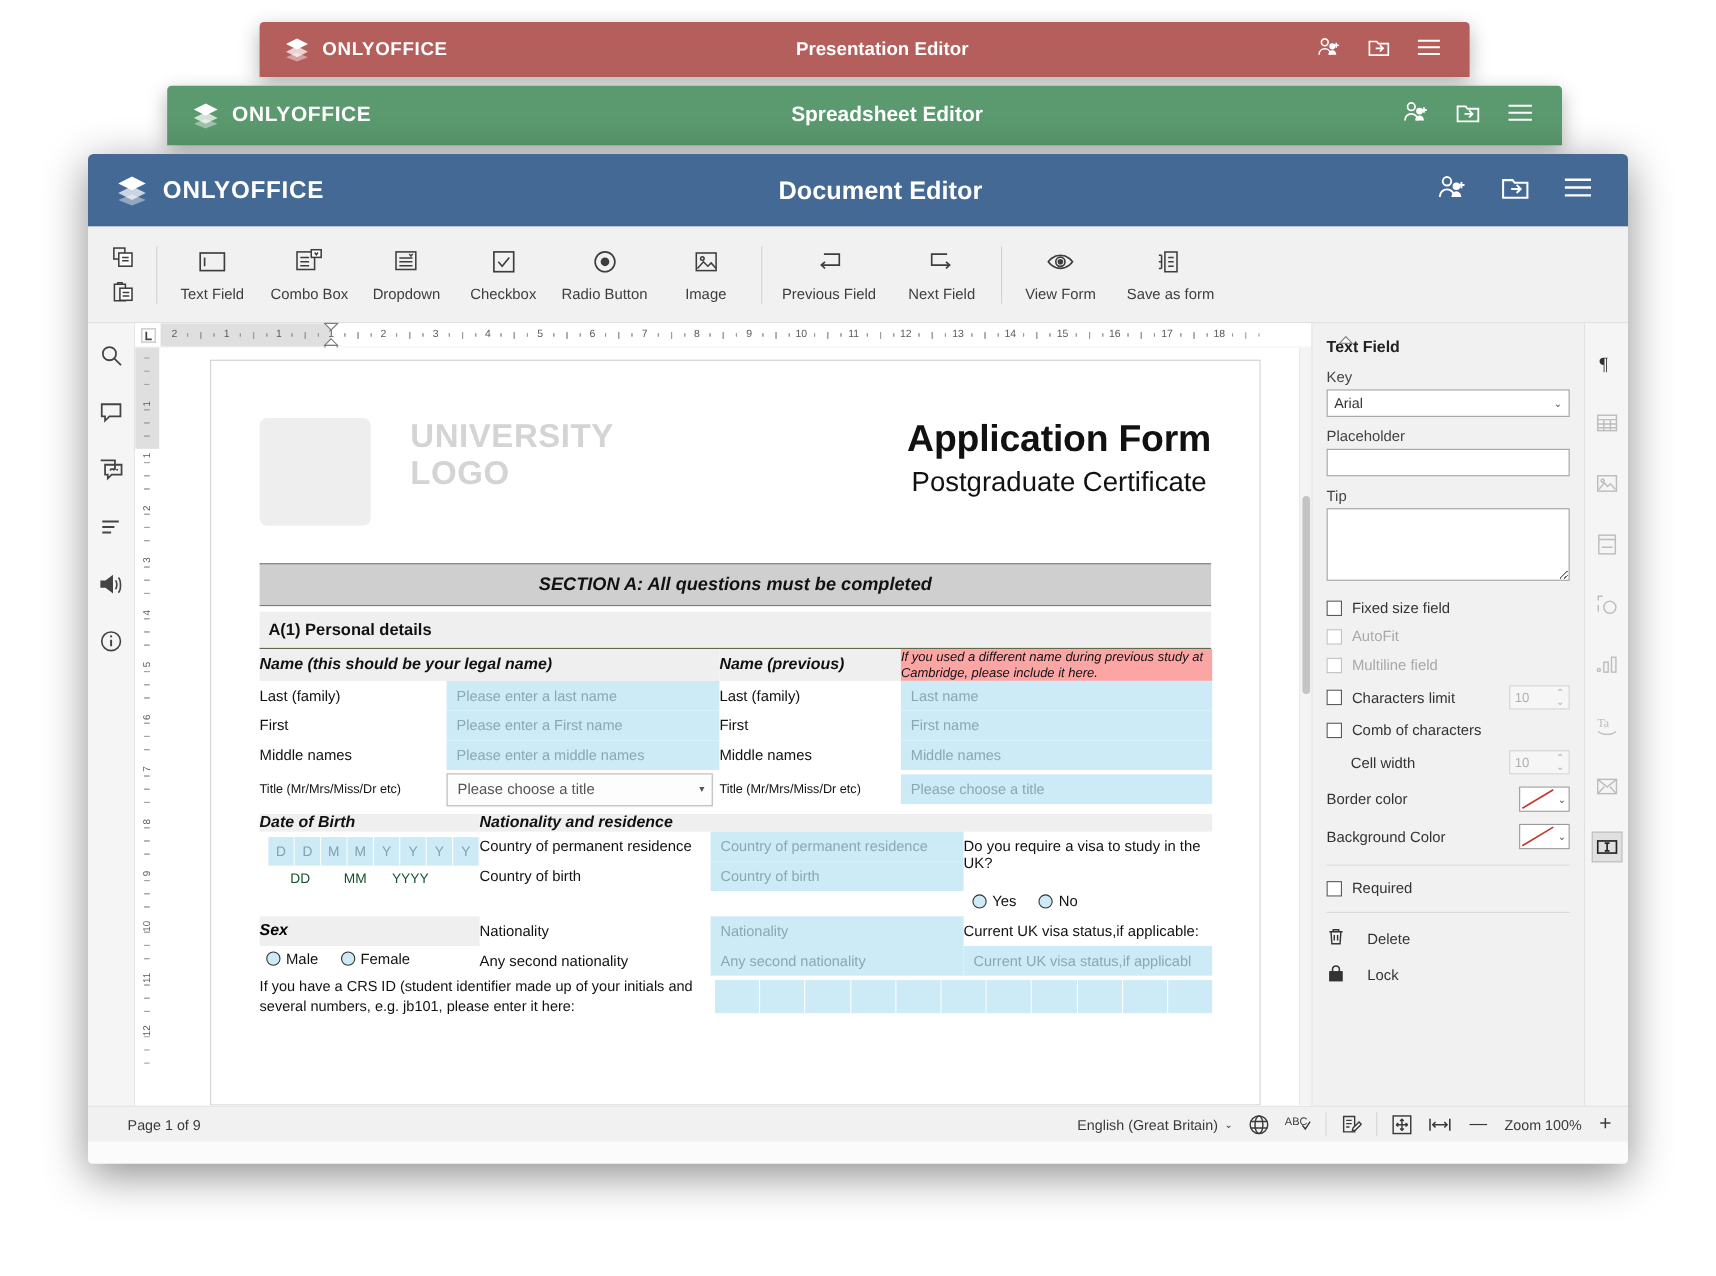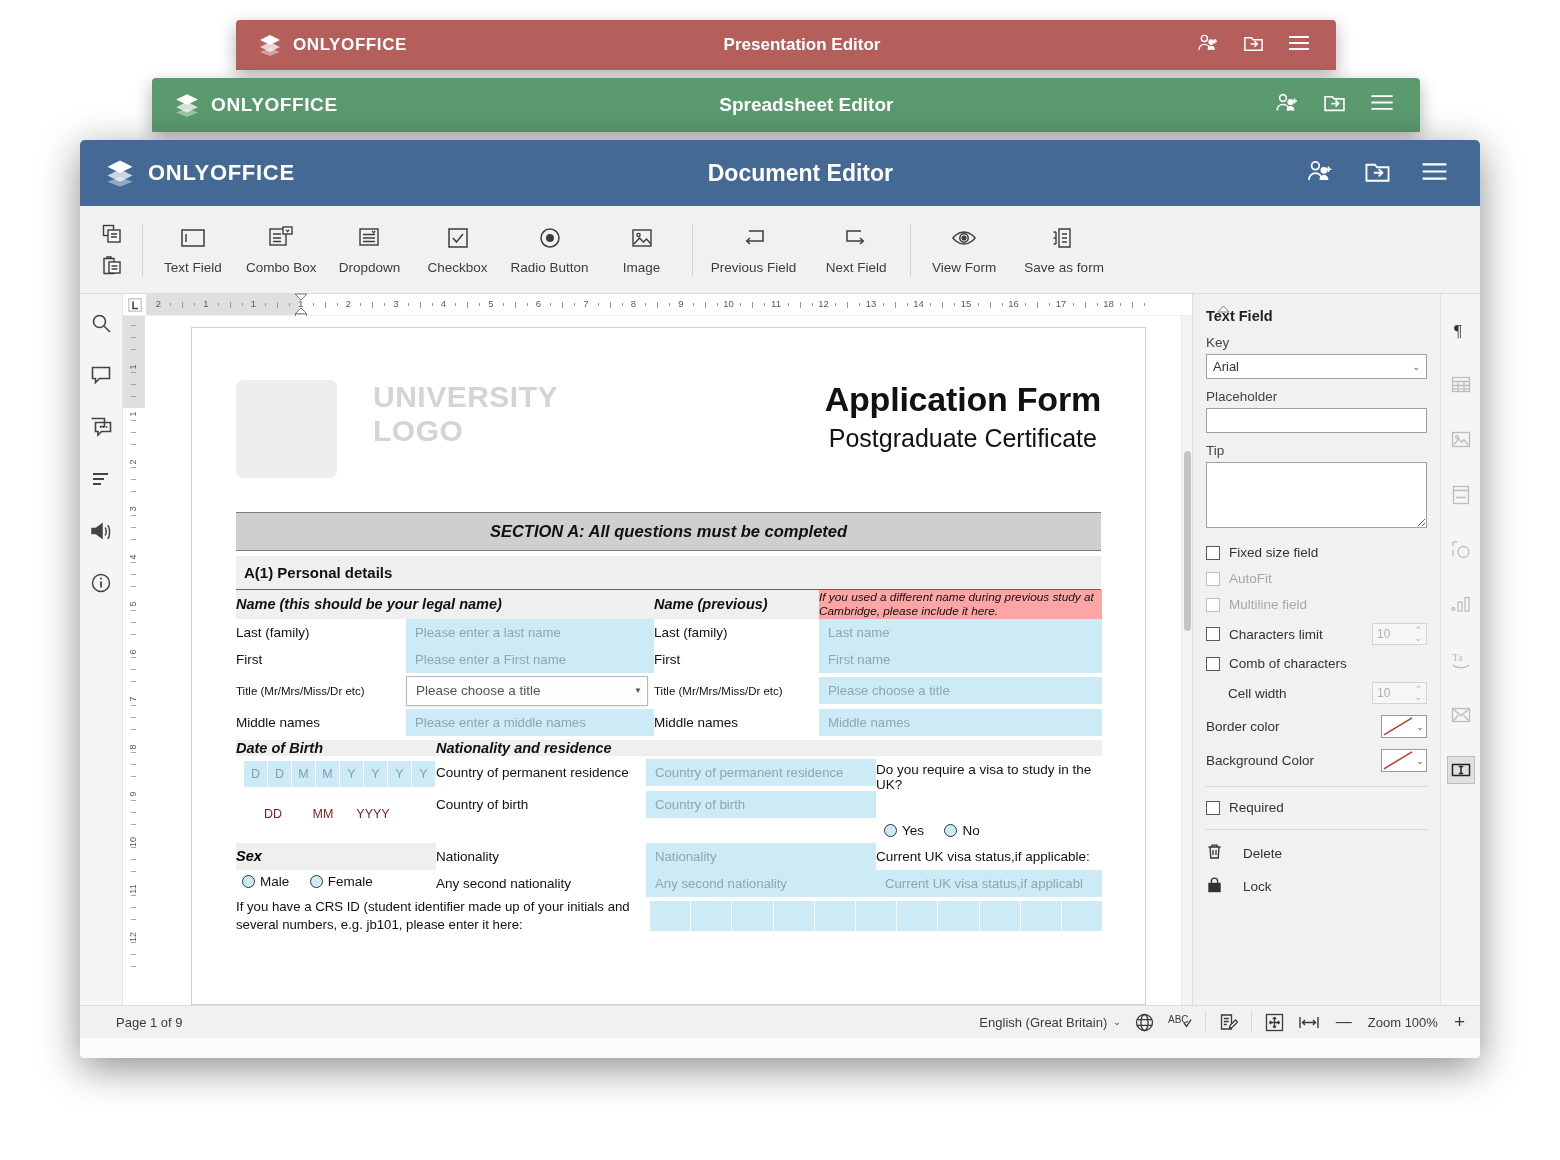--- a/index.html
+++ b/index.html
@@ -164,21 +164,21 @@
     background:#fdfdfd; border:1px solid #b8b8b8; height:30px; display:flex; align-items:center;
     justify-content:space-between; padding:0 5px 0 9px; color:#555; font-size:13.5px;
     box-shadow:0 1px 2px rgba(0,0,0,.10);
   }
   .combo-open .caret{ font-size:8px; color:#555; }
   .dob{ display:flex; }
   .dob span{
     width:24px; height:26px; background:#cdeaf7; border-right:1px solid #fff;
     color:#7fa2b0; font-size:12.5px; display:flex; align-items:center; justify-content:center;
   }
-  .dob-lbls{ display:flex; font-size:12.5px; color:#7f1d1d; margin-top:20px; padding-left:4px; }
+  .dob-lbls{ display:flex; font-size:12.5px; color:#14532d; margin-top:5px; padding-left:4px; }
   .dob-lbls span{ width:50px; text-align:center; }
   .radio{ display:inline-flex; align-items:center; gap:5px; font-size:13.5px; color:#111; margin-right:16px;}
   .radio .ring{
     width:13px; height:13px; border:1.6px solid #333; border-radius:50%; background:#cdeaf7; flex:0 0 auto;
   }
   .comb{ display:flex; }
   .comb span{ flex:1; height:30px; background:#cdeaf7; border-right:1px solid #fff; }
   .comb span:last-child{ border-right:none; }
   .sexband{ background:#efefef; font-style:italic; font-weight:bold; font-size:14.5px; padding:7px 0 7px 8px; }
   .crs{ font-size:13.2px; color:#111; line-height:1.32; padding:6px 10px 6px 8px; }
@@ -789,40 +789,40 @@
                   <td class="lbl">First</td>
                   <td class="fld-wrap">
                         <div class="fld">Please enter a First name</div>
                       </td>
                   <td class="lbl">First</td>
                   <td class="fld-wrap">
                         <div class="fld">First name</div>
                       </td>
                 </tr>
                 <tr>
+                  <td class="lbl">Middle names</td>
+                  <td class="fld-wrap">
+                        <div class="fld">Please enter a middle names</div>
+                      </td>
+                  <td class="lbl">Middle names</td>
+                  <td class="fld-wrap">
+                        <div class="fld">Middle names</div>
+                      </td>
+                </tr>
+                <tr>
                   <td class="lbl-sm">Title (Mr/Mrs/Miss/Dr etc)</td>
                   <td style="padding:3px 6px 3px 0">
                     <div class="combo-open">
                       <span>Please choose a title</span>
                       <span class="caret">▼</span>
                     </div>
                   </td>
                   <td class="lbl-sm">Title (Mr/Mrs/Miss/Dr etc)</td>
                   <td class="fld-wrap">
                         <div class="fld">Please choose a title</div>
-                      </td>
-                </tr>
-                <tr>
-                  <td class="lbl">Middle names</td>
-                  <td class="fld-wrap">
-                        <div class="fld">Please enter a middle names</div>
-                      </td>
-                  <td class="lbl">Middle names</td>
-                  <td class="fld-wrap">
-                        <div class="fld">Middle names</div>
                       </td>
                 </tr>
               </tbody>
                 </table>
 
               <table class="grid" style="margin-top:4px">
                 <colgroup>
                     <col style="width:200px">
                     <col style="width:210px">
                     <col style="width:230px">

